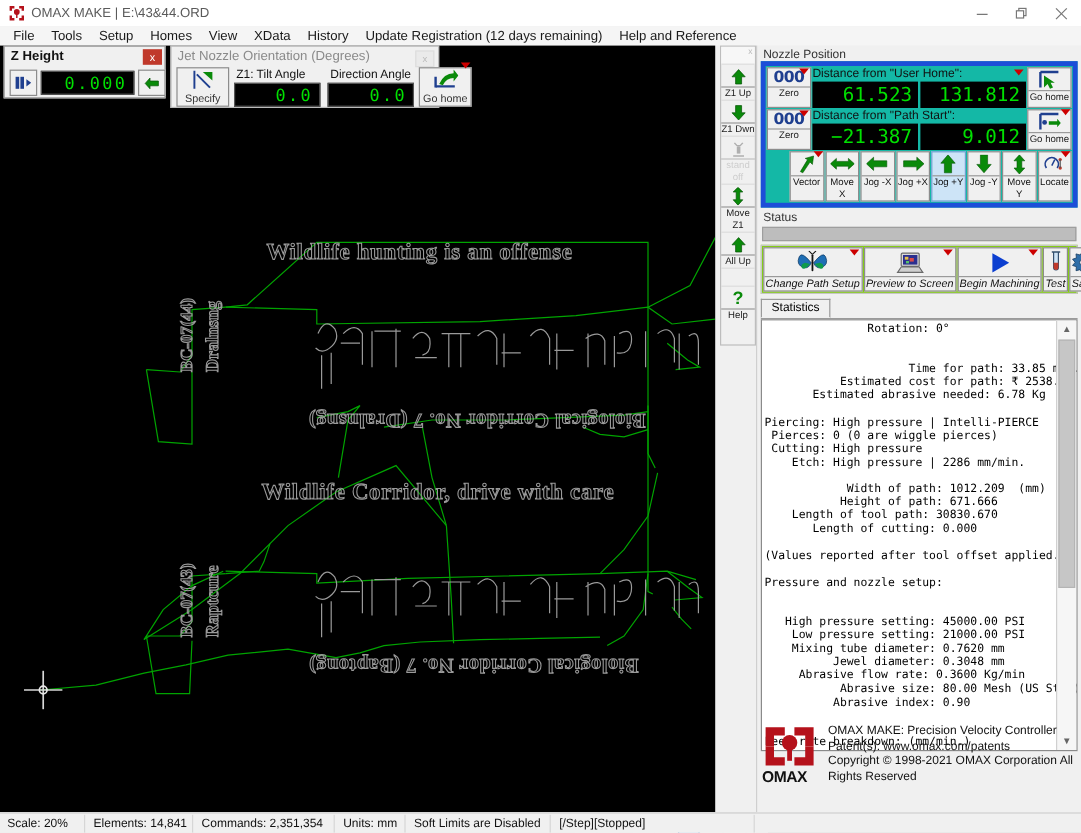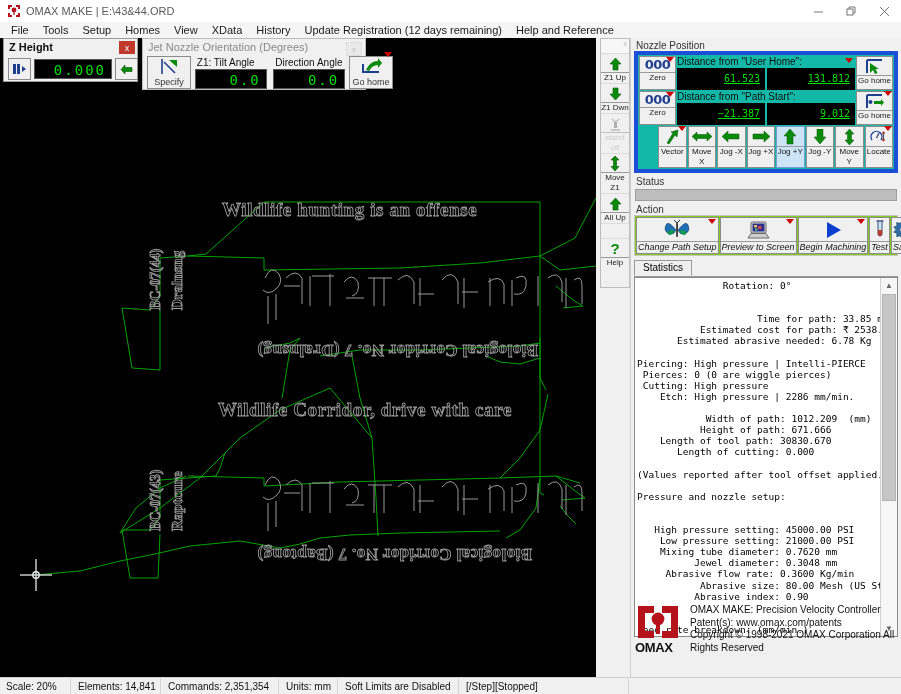--- a/index.html
+++ b/index.html
@@ -89,22 +89,22 @@
   .nozzle-box{border:4px solid #1d4ed8;background:#14b8a6;padding:1px;}
   .nz-row{display:flex;align-items:stretch;}
   .zerobtn{width:35px;border:1px solid #8c8c8c;background:#f0f0f0;text-align:center;
     font-size:8px;color:#222;margin-right:1px;position:relative;}
   .zerobtn .big{font-size:13px;font-weight:bold;color:#1f3f8f;
     font-family:"DejaVu Sans",sans-serif;letter-spacing:-.5px;line-height:15px;}
   .zerobtn .lb{border-top:1px solid #9a9a9a;line-height:10px;}
   .nz-fields{flex:1;display:flex;flex-direction:column;}
   .nz-cap{font-size:10px;color:#111;height:12px;line-height:12px;position:relative;}
   .nz-vals{display:flex;gap:2px;}
-  .bignum{background:#000;color:#00e000;font-family:"DejaVu Sans Mono",monospace;font-size:10px;
-    text-align:right;padding:0 5px 1px 0;flex:1;letter-spacing:0px;text-decoration:underline;}
+  .bignum{background:#000;color:#00e000;font-family:"DejaVu Sans Mono",monospace;font-size:16px;
+    text-align:right;padding:0 5px 1px 0;flex:1;letter-spacing:0px;}
   .gohome{width:35px;border:1px solid #8c8c8c;background:#f0f0f0;text-align:center;
     font-size:8px;color:#222;margin-left:1px;position:relative;}
   .gohome .ib{height:18px;display:flex;align-items:center;justify-content:center;}
   .gohome .lb{border-top:1px solid #9a9a9a;line-height:10px;}
 
   .jogrow{display:flex;margin-top:1px;padding-left:19px;}
   .jogbtn{flex:1;border:1px solid #8c8c8c;background:#f0f0f0;margin-right:1px;text-align:center;
     font-size:8px;color:#111;position:relative;}
   .jogbtn:last-child{margin-right:0;}
   .jogbtn.active{background:#cde4f7;border-color:#6f9fd0;}
@@ -573,21 +573,20 @@
         </div>
       </div>
     </div>
 
     <div class="grp" style="margin-top:3px;">
       <div class="grp-lbl">Status</div>
       <div class="status-bar"></div>
     </div>
 
     <div class="grp" style="margin-top:3px;">
-      <div class="grp-lbl">Action</div>
       <div class="actions">
         <div class="actbtn" style="width:93px;">
           <span class="redtri tri"></span>
           <div class="ib">
             <svg width="26" height="20" viewBox="0 0 26 20">
               <path d="M12 10 q-8,-10 -10,-5 q-3,7 4,9 q4,1 6,-4 Z" fill="#1f6fb5" stroke="#123b63" stroke-width=".6"></path>
               <path d="M14 10 q8,-10 10,-5 q3,7 -4,9 q-4,1 -6,-4 Z" fill="#1f6fb5" stroke="#123b63" stroke-width=".6"></path>
               <path d="M11 11 q-5,6 -7,3 q-1,-3 3,-4 Z" fill="#0f9b4a"></path>
               <path d="M15 11 q5,6 7,3 q1,-3 -3,-4 Z" fill="#0f9b4a"></path>
               <rect x="12.3" y="3" width="1.5" height="14" rx=".7" fill="#111"></rect>

